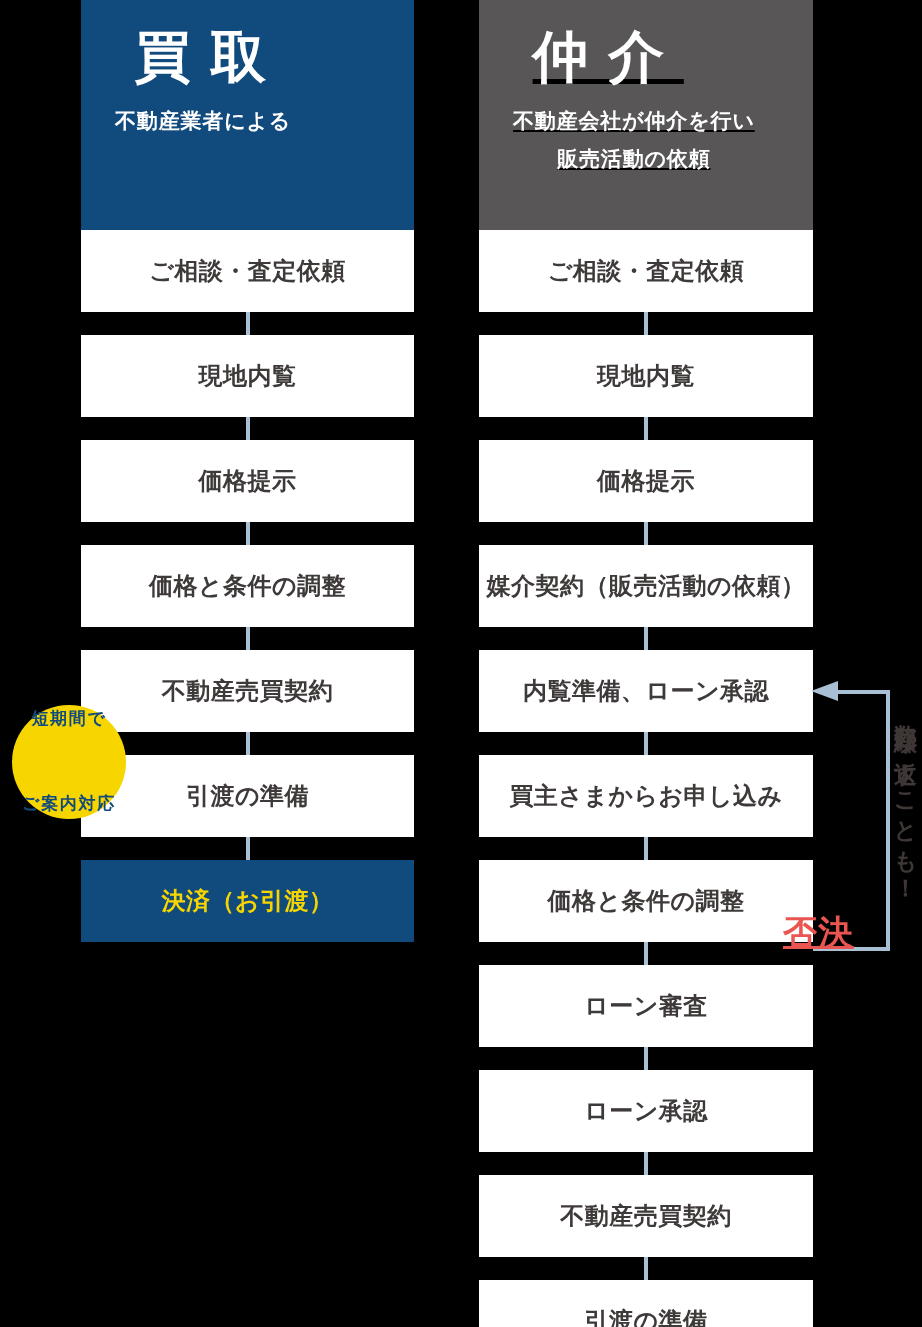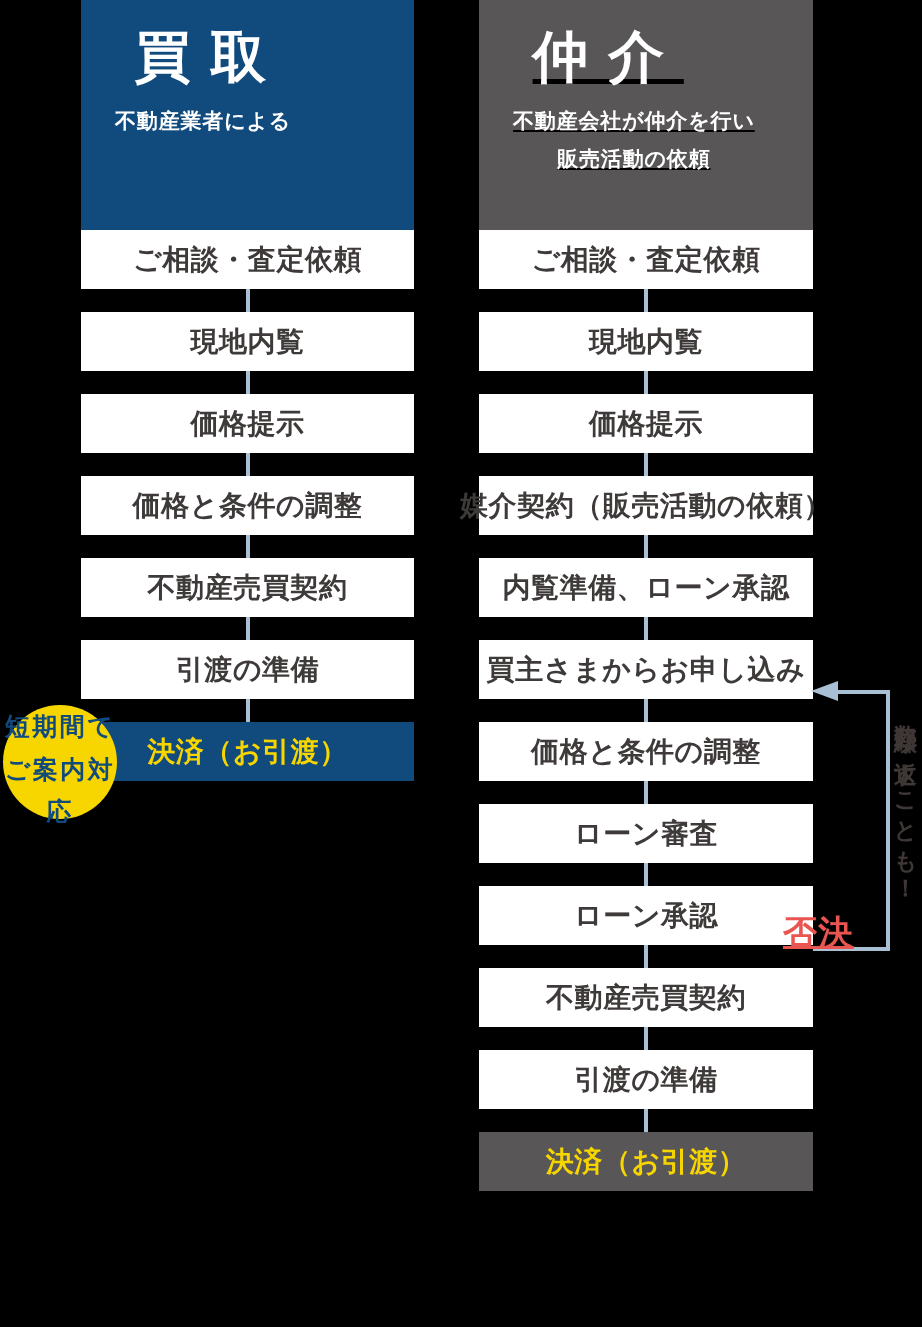--- a/index.html
+++ b/index.html
@@ -28,34 +28,34 @@
     text-align:center; letter-spacing:.04em;
   }
   .subtitle-line { display:block; }
 
   .steps { position:relative; }
   .flow-line {
     position:absolute; left:50%; top:0; bottom:0; width:4px; margin-left:-2px;
     background:var(--connector-blue-gray,#A9BFD4);
   }
   .step {
-    position:relative; height:59px; margin-top:23px; background:#ffffff;
-    color:var(--box-text,#3E3A39); font-size:28px; letter-spacing:.02em;
+    position:relative; height:82px; margin-top:23px; background:#ffffff;
+    color:var(--box-text,#3E3A39); font-size:24px; letter-spacing:.02em;
     display:flex; align-items:center; justify-content:center; white-space:nowrap;
   }
   .step.first { margin-top:0; }
   .step-final-blue { background:var(--kaitori-blue,#114A7C); color:var(--accent-yellow,#F7D600); }
   .step-final-gray { background:var(--chukai-gray,#585657);  color:var(--accent-yellow,#F7D600); }
 
   .badge {
-    position:absolute; left:3px; top:705px; width:114px; height:114px;
+    position:absolute; left:12px; top:705px; width:114px; height:114px;
     border-radius:50%; background:var(--accent-yellow,#F7D600);
     color:var(--kaitori-blue,#114A7C); z-index:6;
-    display:flex; flex-direction:column; align-items:center; justify-content:flex-start;
-    font-size:25px; line-height:1.7; letter-spacing:.1em; text-align:center;
+    display:flex; flex-direction:column; align-items:center; justify-content:space-between;
+    font-size:17px; line-height:1.7; letter-spacing:.1em; text-align:center;
   }
 
   .loop-vline  { position:absolute; left:886px; top:690px; width:4px;  height:261px; background:var(--connector-blue-gray,#A9BFD4); }
   .loop-top    { position:absolute; left:836px; top:690px; width:54px; height:4px;   background:var(--connector-blue-gray,#A9BFD4); }
   .loop-bottom { position:absolute; left:813px; top:947px; width:77px; height:4px;   background:var(--connector-blue-gray,#A9BFD4); }
   .loop-arrow  {
     position:absolute; left:811px; top:681px; width:0; height:0;
     border-right:27px solid var(--connector-blue-gray,#A9BFD4);
     border-top:10px solid transparent; border-bottom:10px solid transparent;
   }

